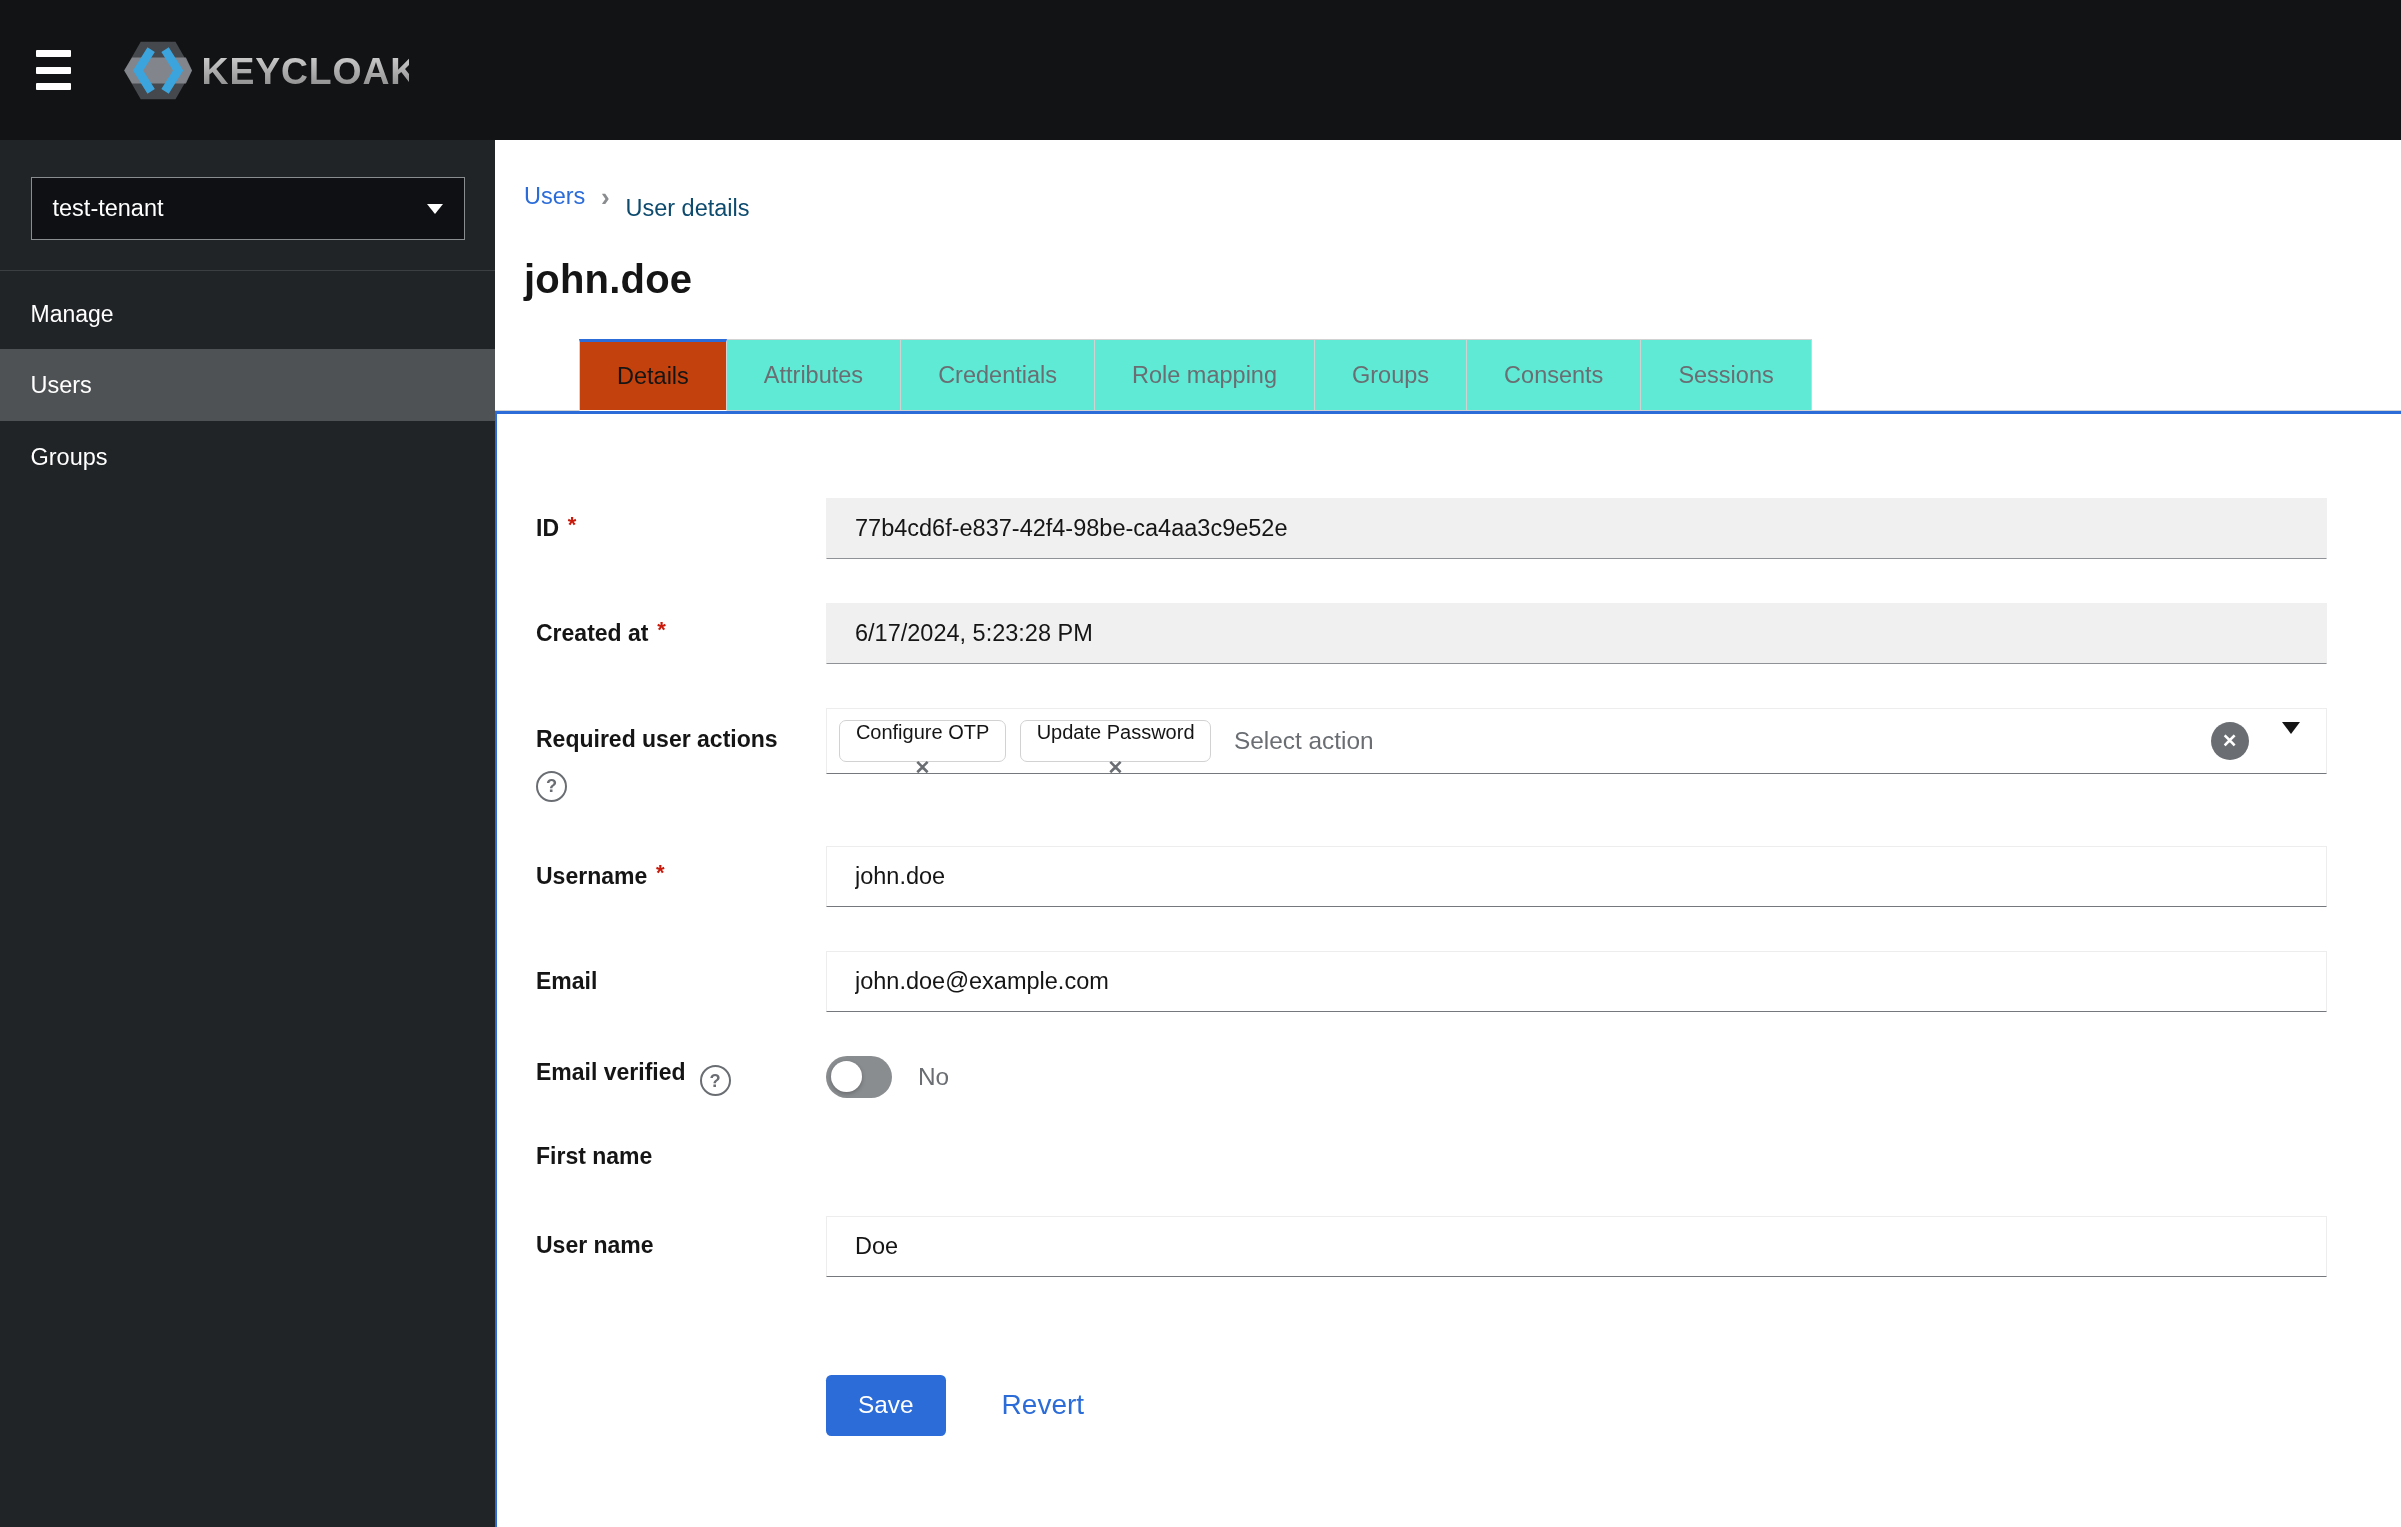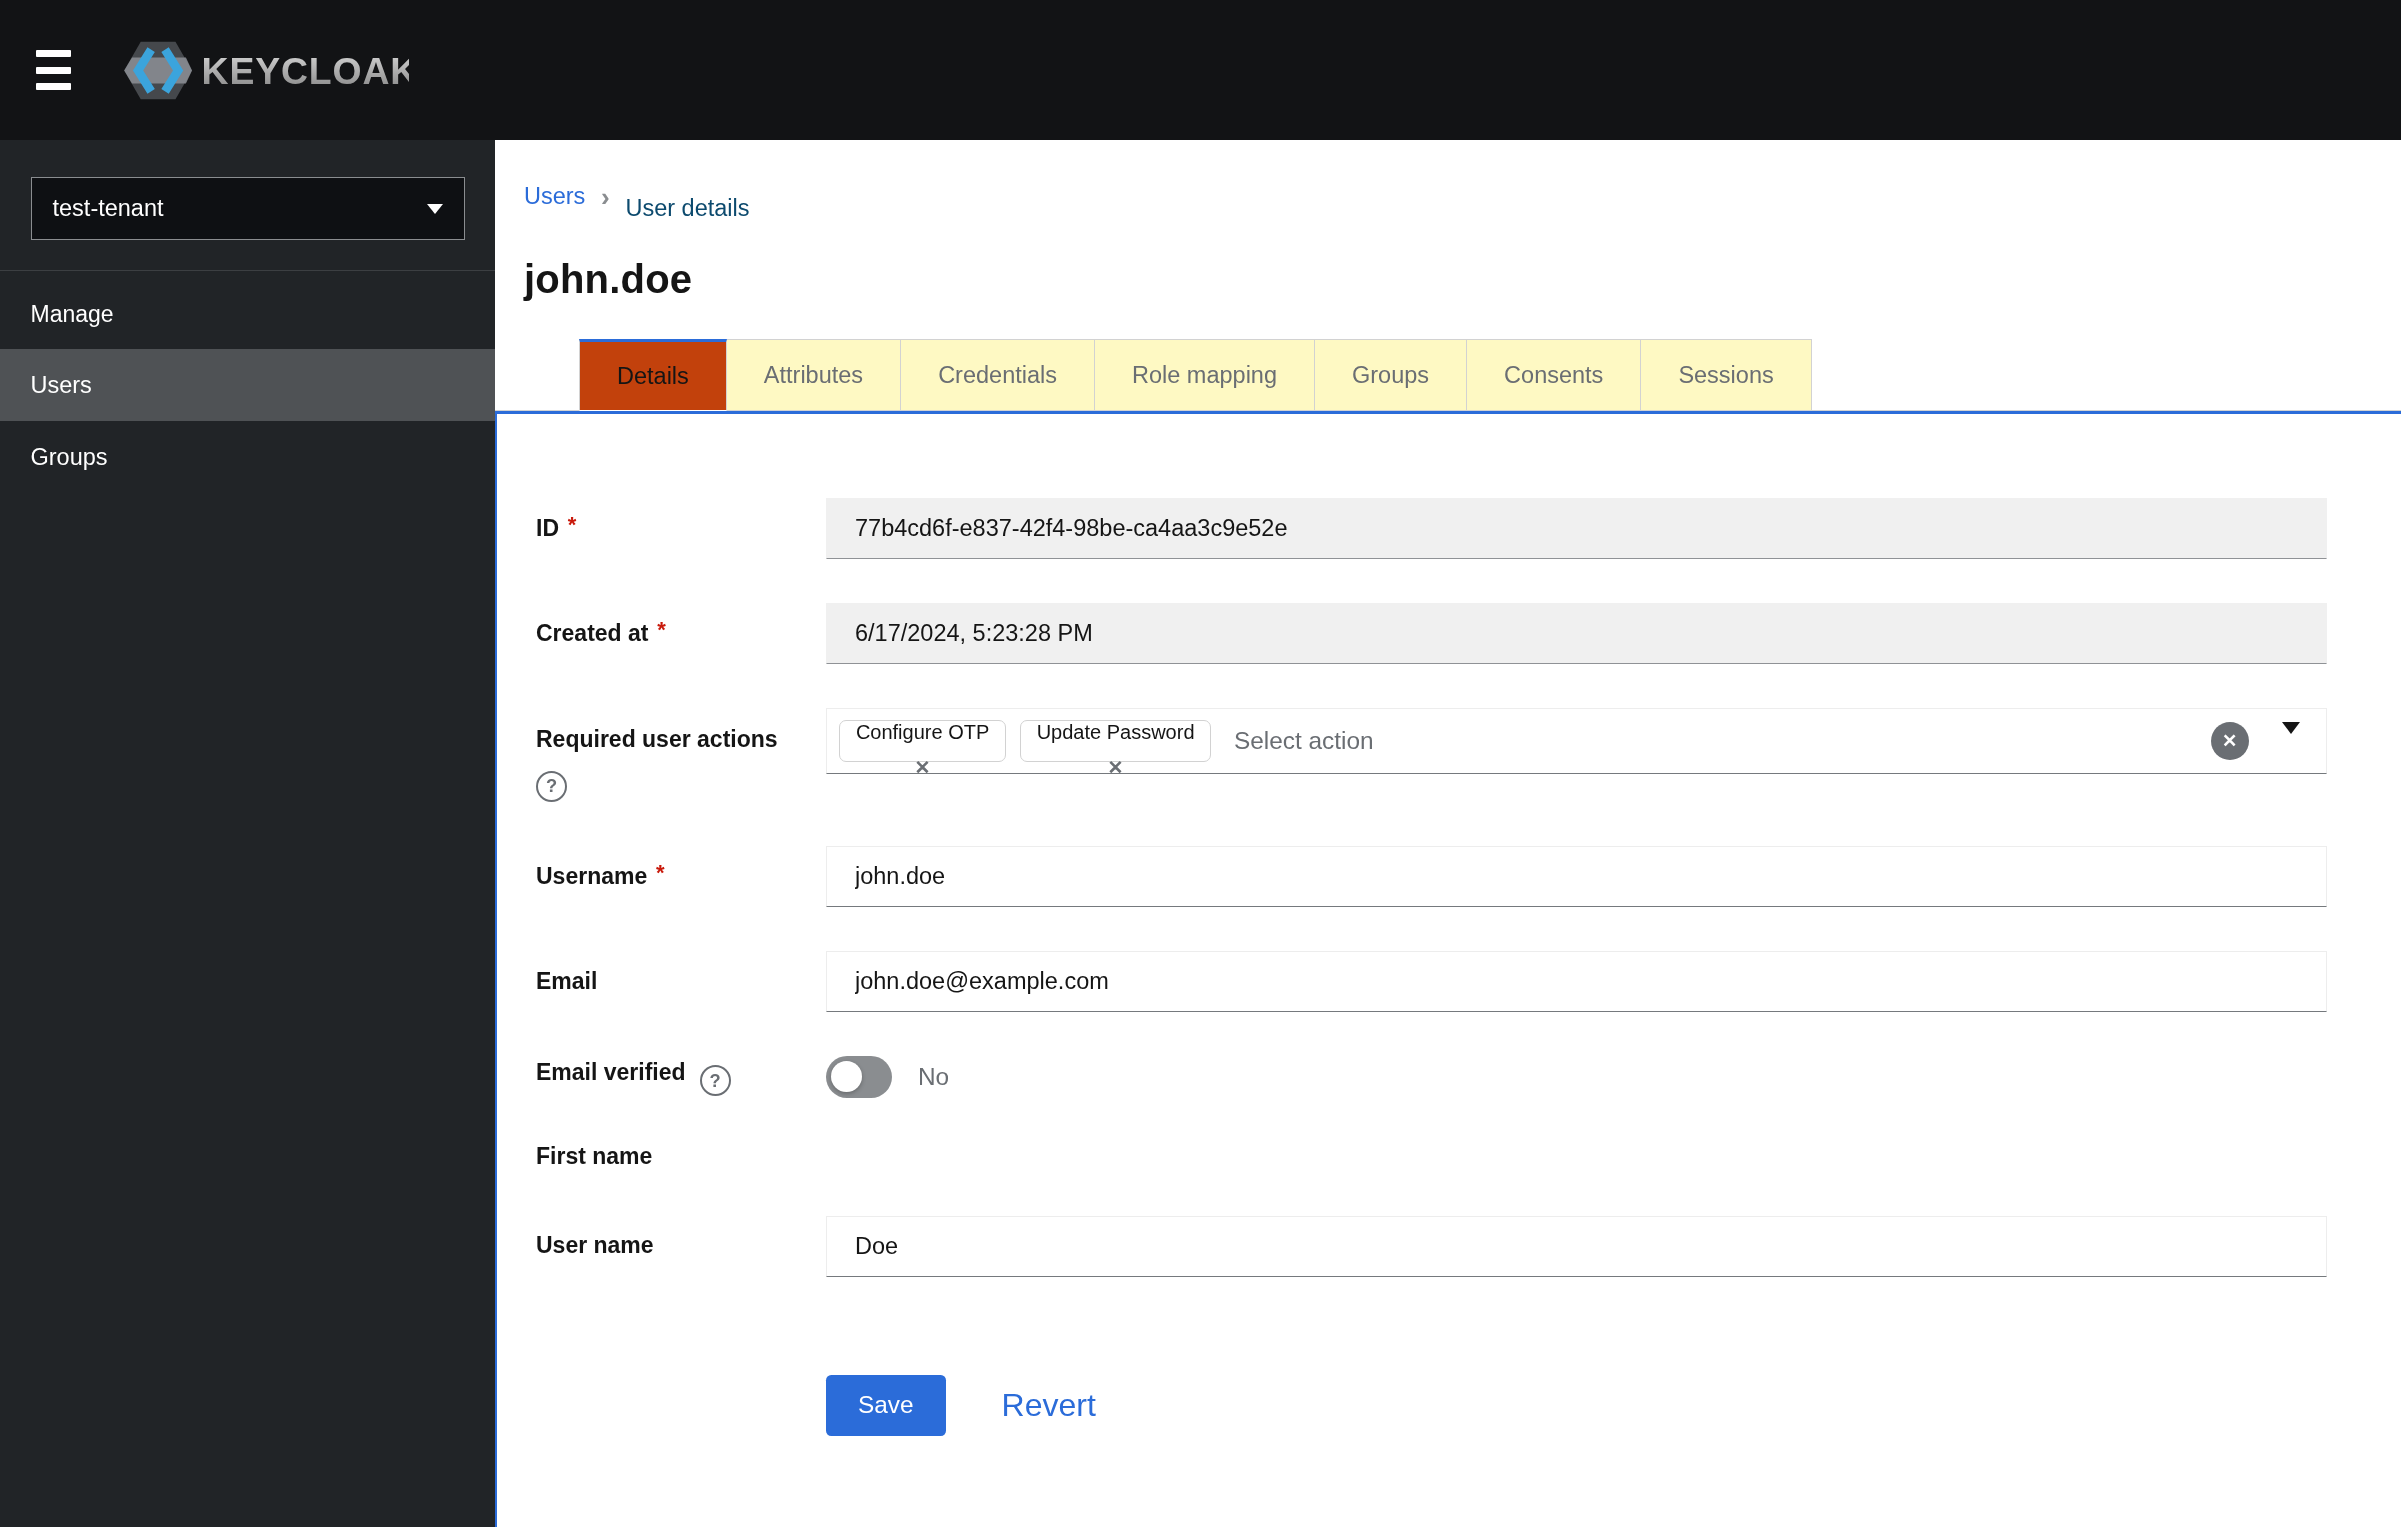--- a/index.html
+++ b/index.html
@@ -36,21 +36,21 @@
   .breadcrumb a { color:#2b6cd9; text-decoration:none; cursor:pointer; }
   .breadcrumb .sep { color:#8a8d90; margin:0 15.7px; font-weight:700; font-size:26px; line-height:1; }
   .breadcrumb .current { color:#0c4a6e;margin-top:24px; }
   h1.page-title { margin:35px 0 0 29px; font-size:40px; font-weight:600; color:#151515; letter-spacing:0.2px; }
 
   
   .tabbar { display:flex; margin-top:37px; align-items:stretch; }
   .tabbar::before { content:""; width:84px; border-bottom:0.9px solid #d2d2d2; }
   .tabbar::after { content:""; flex:1; border-bottom:0.9px solid #d2d2d2; }
   .tab { height:72px; display:flex; align-items:center; padding:0 37px; font-size:23.5px; font-family:inherit;
-    background:#fef9c3; color:#6a6e73; border:0.9px solid #d2d2d2; border-left:none; cursor:pointer; }
+    background:#5eead4; color:#6a6e73; border:0.9px solid #d2d2d2; border-left:none; cursor:pointer; }
   .tab:first-of-type { border-left:0.9px solid #d2d2d2; }
   .tab.active { background:#c2410c; color:#151515; border-top:3.5px solid #2b6cd9; border-bottom:0.9px solid #fff; }
 
   
   .panel { flex:1; border-top:3.5px solid #2b6cd9; border-left:2.6px solid #2b6cd9;
     padding:84px 74px 35px 39px; overflow:hidden; }
   .frow { display:flex; align-items:center; margin-bottom:44px; }
   .frow.top { align-items:flex-start; }
   .flabel { width:290px; flex:none; font-size:23px; font-weight:700; color:#151515; line-height:1.3; }
   .frow.top .flabel { padding-top:17.4px; }
@@ -78,21 +78,21 @@
   .caret-btn { background:none; border:none; cursor:pointer; padding:5.2px; margin:0 8.7px 0 14px; }
 
   .switch { width:66px; height:42px; border-radius:21px; background:#8a8d90; position:relative; cursor:pointer; flex:none; }
   .switch .knob { position:absolute; left:5.2px; top:5.2px; width:31px; height:31px; border-radius:50%; background:#fff;
     box-shadow:0 1.7px 4.4px rgba(0,0,0,.25); }
   .switch-label { margin-left:26px; color:#6a6e73; font-size:24.4px; }
 
   .actions { display:flex; align-items:center; margin-top:98px; }
   .save { background:#2b6cd9; color:#fff; border:none; border-radius:5.2px; height:61px; padding:0 32px;
     font-size:24.4px; font-family:inherit; cursor:pointer; }
-  .revert { background:none; border:none; color:#2b6cd9; font-size:32px; margin-left:56px; cursor:pointer; font-family:inherit; }
+  .revert { background:none; border:none; color:#2b6cd9; font-size:28px; margin-left:56px; cursor:pointer; font-family:inherit; }
 </style>
 </head>
 <body>
 
 <div class="screen">
 
   <header class="masthead">
     <button class="hamburger">
       <span class="bars">
         <span class="bar"></span>

